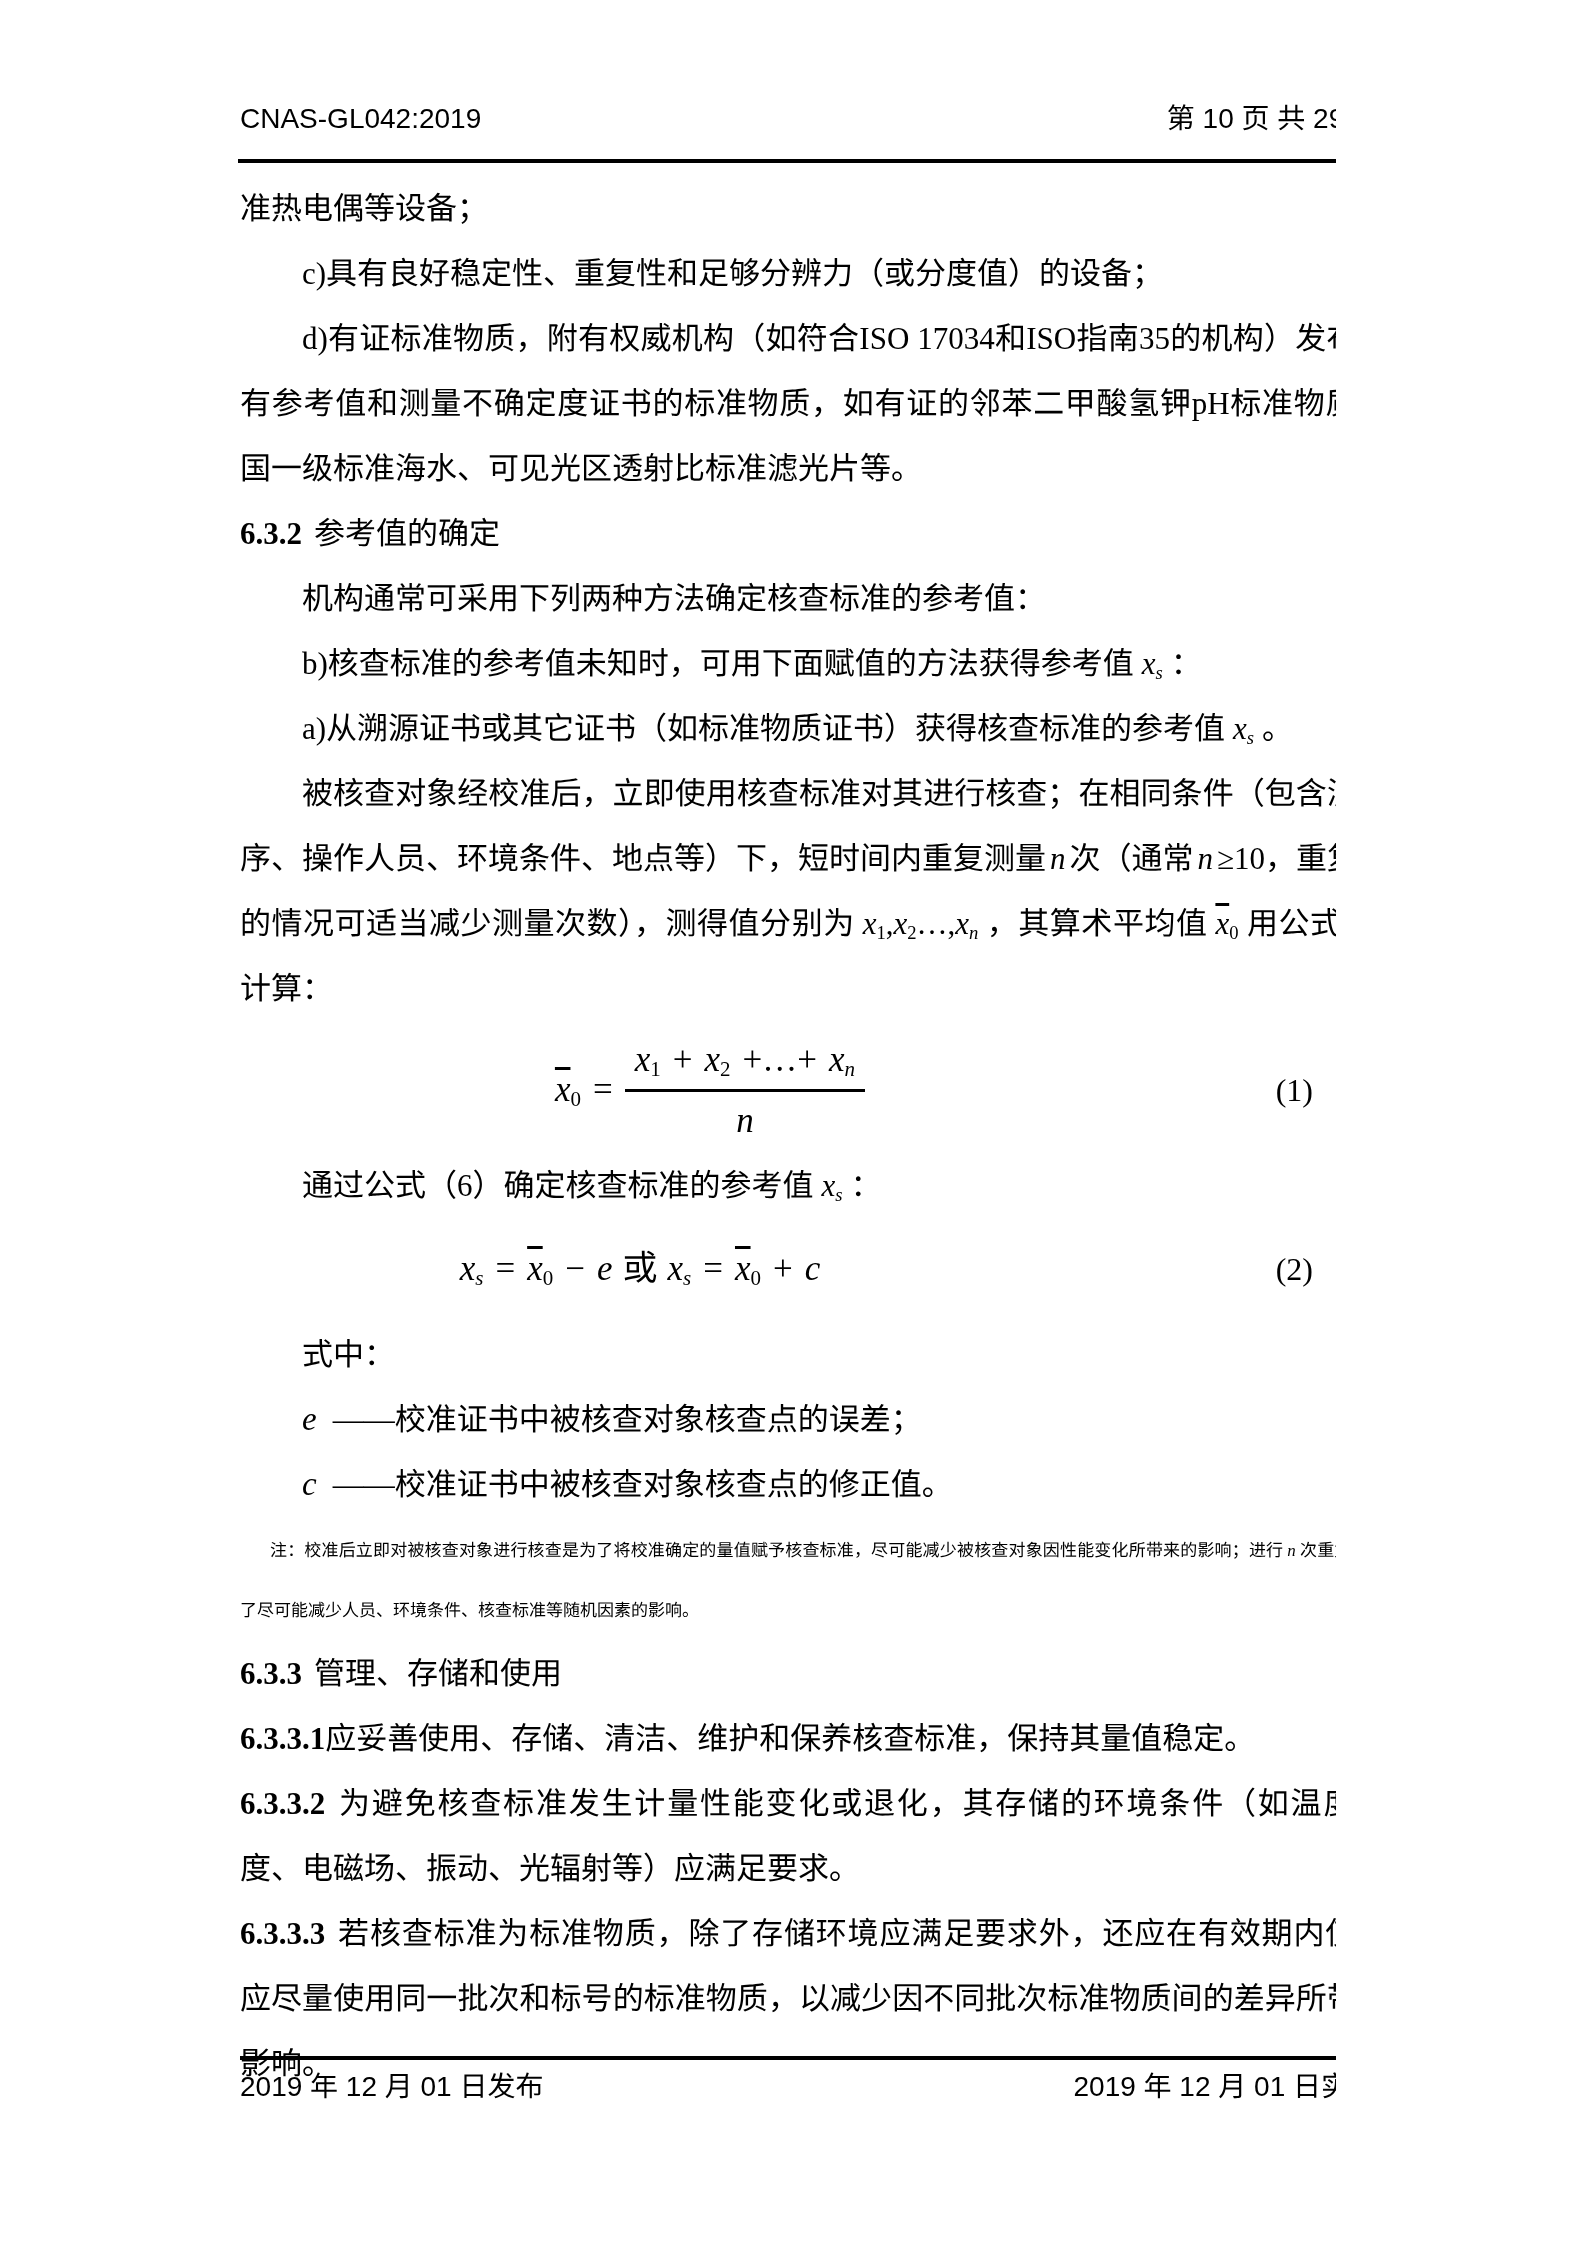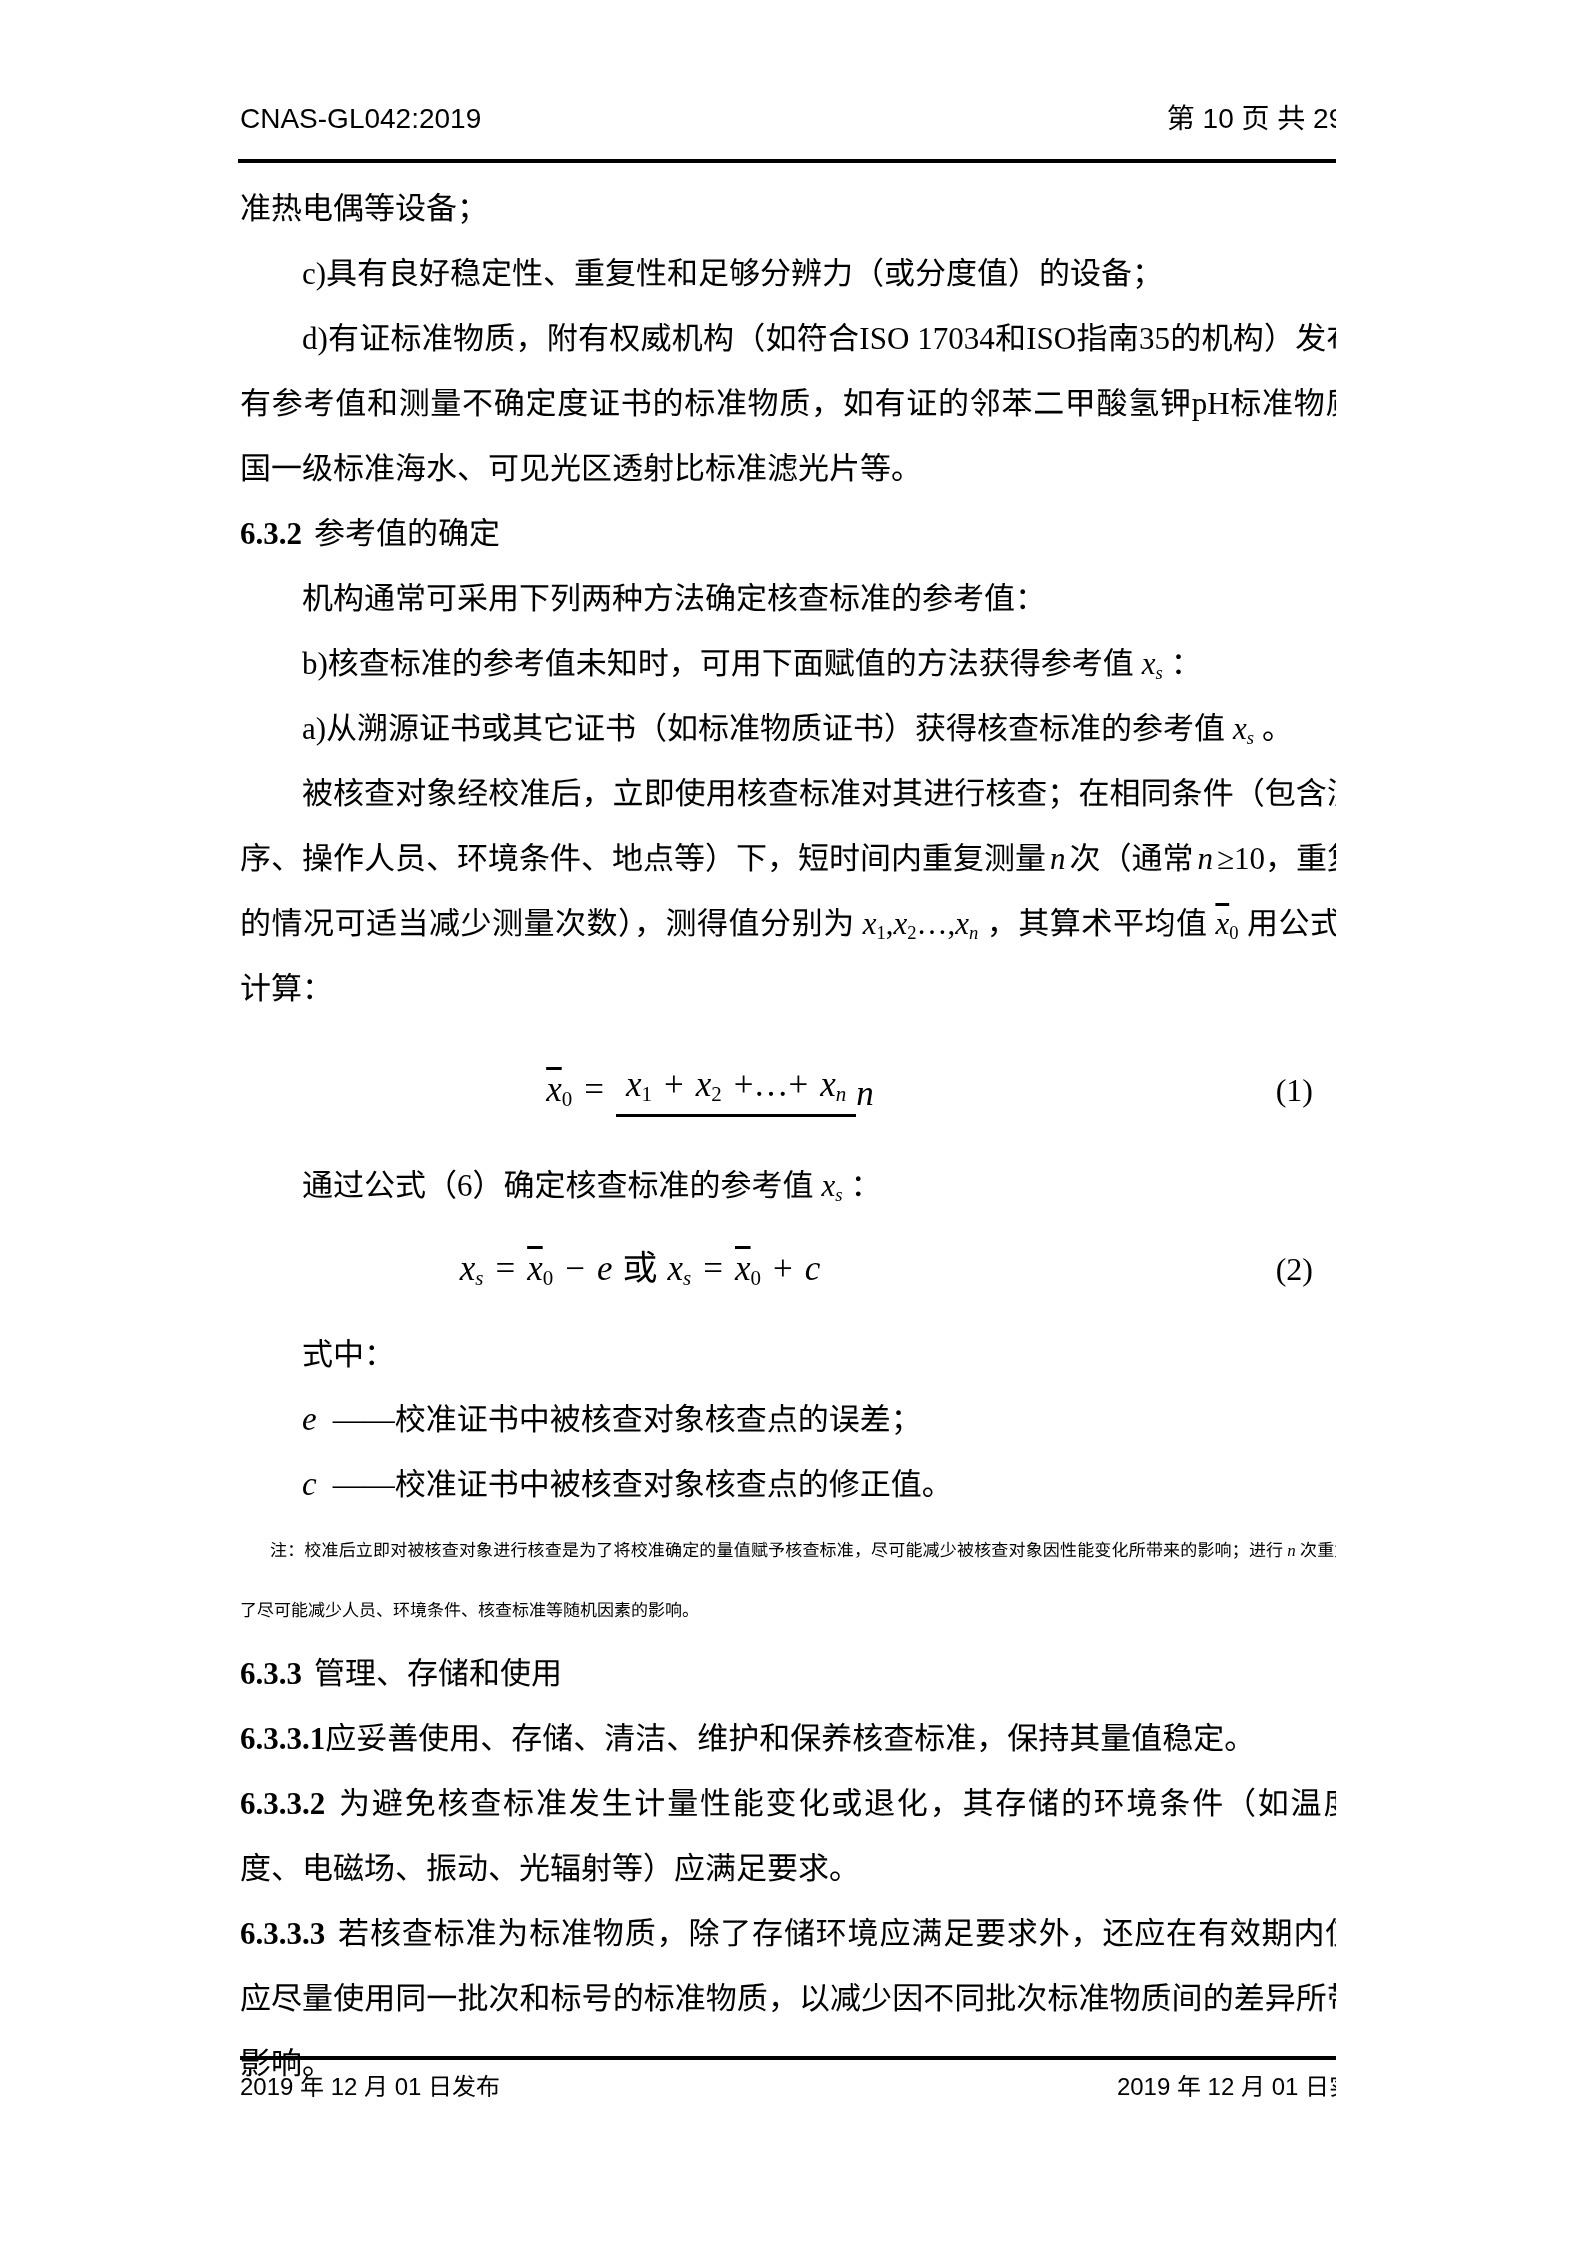--- a/index.html
+++ b/index.html
@@ -73,21 +73,21 @@
     text-align:right;
     text-indent:0;
   }
   .f1{min-height:118px;margin:10px 0 4px;padding-right:240px;}
   .f2{min-height:86px;margin:8px 0 10px;padding-right:380px;}
   .feq{display:inline-flex;align-items:center;white-space:nowrap;}
   .op{font-style:normal;margin:0 12px;}
   .cjk{font-style:normal;margin:0 10px;}
   .frac{
     display:inline-flex;
-    flex-direction:row;
+    flex-direction:column;
     align-items:center;
     vertical-align:middle;
   }
   .frac .num{
     padding:0 10px 8px;
     border-bottom:3px solid #000;
     white-space:nowrap;
   }
   .frac .den{padding-top:8px;}
   .eqno{
@@ -109,21 +109,21 @@
   .ftr{
     position:absolute;
     left:240px;
     width:1137px;
     top:2056px;
     border-top:4px solid #000;
     padding-top:10px;
     display:flex;
     justify-content:space-between;
     font-family:"Liberation Sans", sans-serif;
-    font-size:24px;
+    font-size:28px;
     line-height:34px;
   }
 </style>
 </head>
 <body>
 
 <div class="page">
 
   <div class="hdr">
     <span>CNAS-GL042:2019</span>

